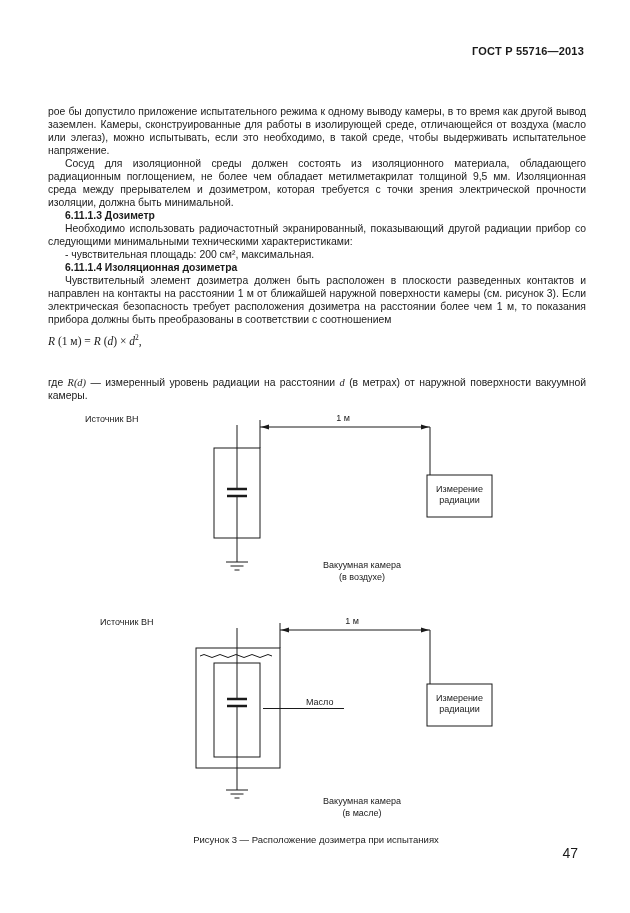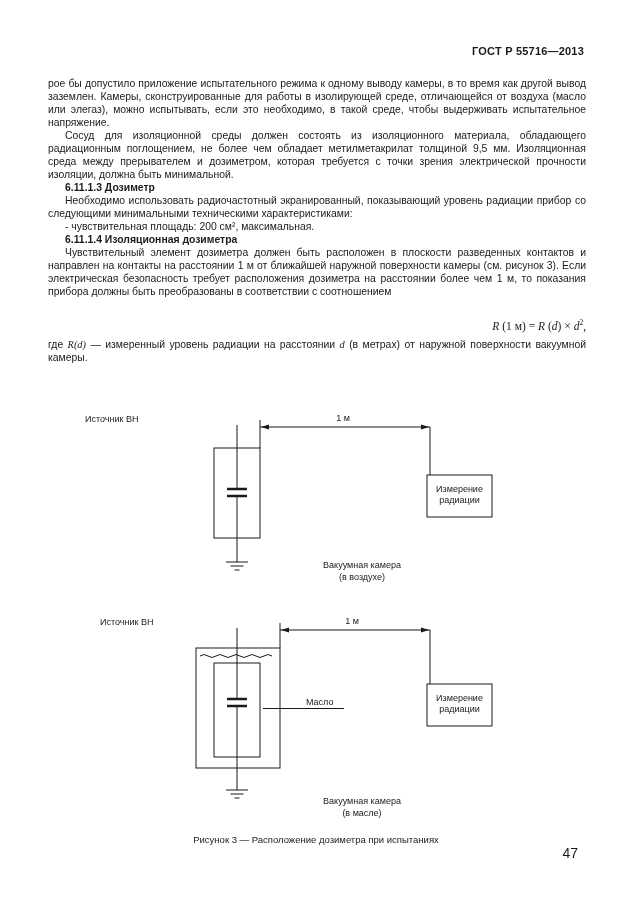--- a/index.html
+++ b/index.html
@@ -13,24 +13,24 @@
   }
   .doc-header {
     position: absolute; top: 45px; right: 46px;
     font-size: 11px; font-weight: bold; letter-spacing: 0.2px;
   }
   .content {
     position: absolute; top: 77px; left: 48px; width: 538px;
     font-size: 10.4px; line-height: 13px; text-align: justify;
   }
   .content p { margin: 0; text-indent: 17px; }
-  .content p.noindent { text-indent: 0; }
+  .content p.noindent { text-indent: 0; margin-top: 28px; }
   .content p.heading { font-weight: bold; }
   .formula {
-    text-align: right; margin: 18px 0 5px 0;
+    text-align: left; margin: 5px 0 5px 0;
     font-family: "Liberation Serif", serif; font-size: 11.5px;
   }
   .it { font-style: italic; }
   .serif-it { font-family: "Liberation Serif", serif; font-style: italic; }
   sup { font-size: 7.5px; }
   .figure-svg { position: absolute; top: 405px; left: 0; }
   .figure-svg text { font-size: 9px; fill: #1a1a1a; font-family: "Liberation Sans", sans-serif; }
   .figure-svg .ln { stroke: #1a1a1a; stroke-width: 1; fill: none; }
   .figure-svg .plate { stroke: #1a1a1a; stroke-width: 2.5; fill: none; }
   .figure-svg .box { fill: none; stroke: #1a1a1a; stroke-width: 1; }
@@ -42,21 +42,21 @@
 <body>
 
 <div class="page">
 
   <div class="doc-header">ГОСТ Р 55716—2013</div>
 
   <div class="content">
     <p class="noindent">рое бы допустило приложение испытательного режима к одному выводу камеры, в то время как другой вывод заземлен. Камеры, сконструированные для работы в изолирующей среде, отличающейся от воздуха (масло или элегаз), можно испытывать, если это необходимо, в такой среде, чтобы выдерживать испытательное напряжение.</p>
     <p>Сосуд для изоляционной среды должен состоять из изоляционного материала, обладающего радиационным поглощением, не более чем обладает метилметакрилат толщиной 9,5 мм. Изоляционная среда между прерывателем и дозиметром, которая требуется с точки зрения электрической прочности изоляции, должна быть минимальной.</p>
     <p class="heading">6.11.1.3 Дозиметр</p>
-    <p>Необходимо использовать радиочастотный экранированный, показывающий уровень радиации прибор со следующими минимальными техническими характеристиками:</p>
+    <p>Необходимо использовать радиочастотный экранированный, показывающий другой радиации прибор со следующими минимальными техническими характеристиками:</p>
     <p>- чувствительная площадь: 200 см², максимальная.</p>
     <p class="heading">6.11.1.4 Изоляционная дозиметра</p>
     <p>Чувствительный элемент дозиметра должен быть расположен в плоскости разведенных контактов и направлен на контакты на расстоянии 1 м от ближайшей наружной поверхности камеры (см. рисунок 3). Если электрическая безопасность требует расположения дозиметра на расстоянии более чем 1 м, то показания прибора должны быть преобразованы в соответствии с соотношением</p>
     <div class="formula"><span class="it">R</span><span> (1 м) = </span><span class="it">R</span><span> (</span><span class="it">d</span><span>) × </span><span class="it">d</span><sup>2</sup><span>,</span></div>
     <p class="noindent"><span>где </span><span class="serif-it">R(d)</span><span> — измеренный уровень радиации на расстоянии </span><span class="serif-it">d</span><span> (в метрах) от наружной поверхности вакуумной камеры.</span></p>
   </div>
 
   <svg class="figure-svg" width="630" height="445" viewBox="0 0 630 445">
 
     <g>

